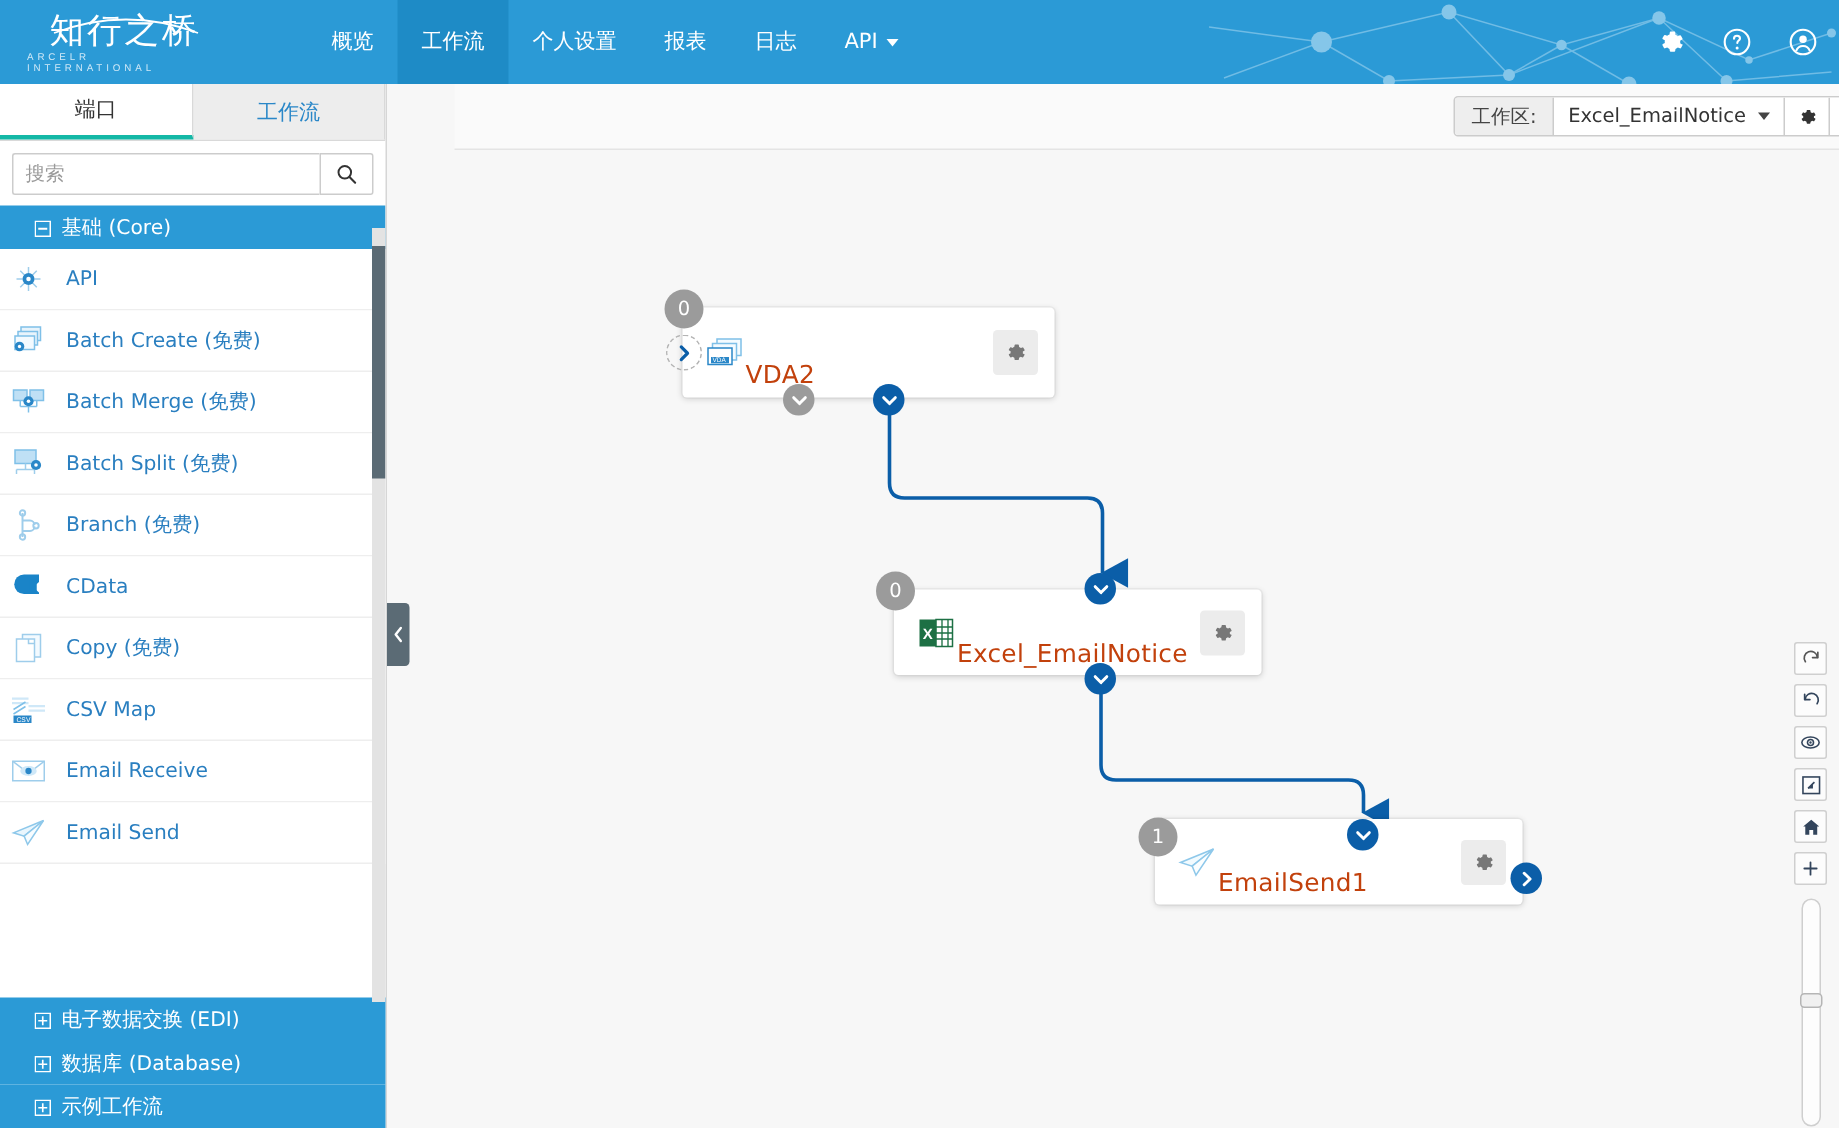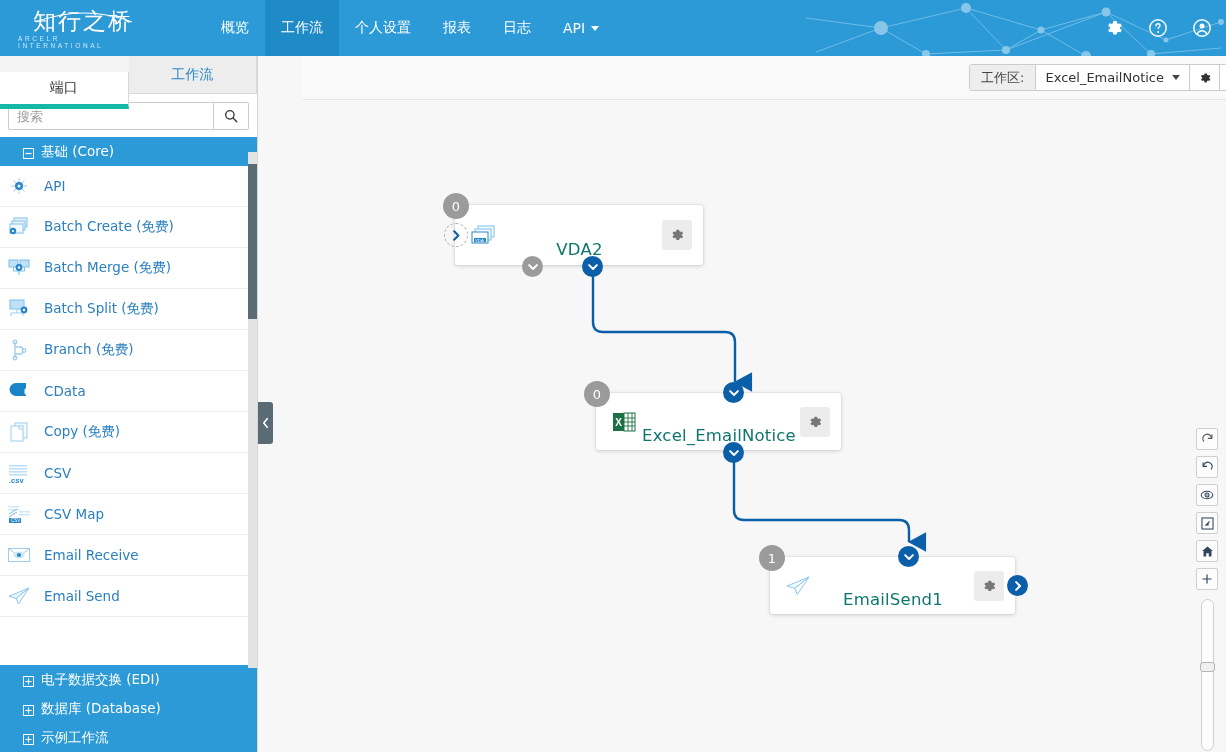--- a/index.html
+++ b/index.html
@@ -49,21 +49,21 @@
   .sidebar {
     position:absolute; left:0; top:56px; width:258px; height:696px;
     background:#fff; border-right:1px solid #d6d6d6; overflow:hidden;
   }
   .tabs { display:flex; height:38px; background:#f4f4f4; border-bottom:1px solid #d9d9d9; }
   .tab {
     flex:1; display:flex; align-items:center; justify-content:center;
     font-size:14px; cursor:pointer; color:#2a87c8; background:#ededed;
     border-right:1px solid #d9d9d9; font-family:"DejaVu Sans","Liberation Sans",sans-serif;
   }
-  .tab.active { background:#fff; color:#333; border-bottom:5px solid #14b8a6; position:relative; top:16px; }
+  .tab.active { background:#fff; color:#333; border-bottom:3px solid #14b8a6; position:relative; top:0; }
   .search-row { padding:8px 8px 7px 8px; display:flex; }
   .search-input {
     flex:1; height:28px; border:1px solid #ccc; border-right:none; padding:0 8px;
     font-size:13px; color:#555; outline:none; border-radius:2px 0 0 2px;
     font-family:"DejaVu Sans","Liberation Sans",sans-serif; background:#fff;
   }
   .search-input::placeholder { color:#9a9a9a; }
   .search-btn {
     width:36px; height:28px; border:1px solid #ccc; background:#fff; cursor:pointer;
     display:flex; align-items:center; justify-content:center; border-radius:0 2px 2px 0;
@@ -122,21 +122,21 @@
     border-radius:0 3px 3px 0; display:flex; align-items:center; justify-content:center; cursor:pointer;
   }
 
   
   .node {
     position:absolute; background:#ffffff; border-radius:3px;
     box-shadow:0 1px 4px rgba(0,0,0,.16), 0 0 0 1px rgba(0,0,0,.03);
     display:flex; align-items:center; cursor:move;
   }
   .node-title {
-    flex:1; text-align:center; font-size:16.5px; color:#0f766e; letter-spacing:.2px;
+    flex:1; text-align:left; font-size:16.5px; color:#c2410c; letter-spacing:.2px;
     font-family:"DejaVu Sans","Liberation Sans",sans-serif; user-select:none;margin-top:28px;
   }
   .node-ic { width:28px; height:28px; margin-left:14px; flex:0 0 28px; display:flex; align-items:center; justify-content:center; }
   .node-gear {
     width:30px; height:30px; margin-right:11px; background:#ececec; border-radius:3px;
     display:flex; align-items:center; justify-content:center; cursor:pointer; flex:0 0 30px;
   }
   .badge {
     position:absolute; width:26px; height:26px; border-radius:50%; background:#9b9b9b;
     color:#fff; font-size:13px; display:flex; align-items:center; justify-content:center;
@@ -352,34 +352,20 @@
               <rect x="8" y="3" width="12" height="15" fill="#f3faff" stroke="#9ecdeb"></rect>
               <rect x="4" y="6" width="12" height="15" fill="#ffffff" stroke="#9ecdeb"></rect>
               <path d="M12 6v3h4" fill="none" stroke="#9ecdeb"></path>
             </svg>
         </span>
         <span class="port-label">Copy (免费)</span>
       </div>
       <div class="port-item">
         <span class="port-ic">
           <svg width="26" height="24" viewBox="0 0 26 24">
-              <g fill="#bcdff5">
-                <rect x="3" y="4" width="18" height="1.6"></rect>
-                <rect x="3" y="7" width="18" height="1.6"></rect>
-                <rect x="3" y="10" width="18" height="1.6"></rect>
-                <rect x="3" y="13" width="18" height="1.6"></rect>
-              </g>
-              <text x="3" y="22" font-size="7.5" fill="#2a87c8" font-family="sans-serif" font-weight="bold">.csv</text>
-            </svg>
-        </span>
-        <span class="port-label">CSV</span>
-      </div>
-      <div class="port-item">
-        <span class="port-ic">
-          <svg width="26" height="24" viewBox="0 0 26 24">
               <g fill="#cfe8f8">
                 <rect x="2" y="4" width="11" height="1.5"></rect>
                 <rect x="2" y="7" width="11" height="1.5"></rect>
                 <rect x="13" y="9" width="11" height="1.5"></rect>
                 <rect x="13" y="12" width="11" height="1.5"></rect>
               </g>
               <path d="M3 12l8-5M3 15l8-5" stroke="#7fc0e8" fill="none"></path>
               <rect x="3" y="16" width="12" height="5" fill="#2a87c8"></rect>
               <text x="5" y="20.2" font-size="4.5" fill="#fff" font-family="sans-serif">CSV</text>
             </svg>
@@ -534,21 +520,21 @@
       <svg width="12" height="12" viewBox="0 0 14 14">
           <path d="M2.5 4.8L7 9.4l4.5-4.6" fill="none" stroke="#fff" stroke-width="2.3" stroke-linecap="round" stroke-linejoin="round"></path>
         </svg>
     </div>
     <div class="conn-dot conn-blue" style="left:465px; top:386px;">
       <svg width="12" height="12" viewBox="0 0 14 14">
           <path d="M2.5 4.8L7 9.4l4.5-4.6" fill="none" stroke="#fff" stroke-width="2.3" stroke-linecap="round" stroke-linejoin="round"></path>
         </svg>
     </div>
 
-    <div class="node" style="left:512px; top:501px; width:245px; height:57px;gap:20px;">
+    <div class="node" style="left:512px; top:490px; width:245px; height:57px;">
       <span class="node-ic">
         <svg width="28" height="26" viewBox="0 0 28 26">
             <path d="M25 4L3 13l7.8 2.4L25 4z" fill="#f2fbff" stroke="#8ec8ea"></path>
             <path d="M10.8 15.4L13.3 21.5 25 4z" fill="#fbfeff" stroke="#8ec8ea"></path>
           </svg>
       </span>
       <span class="node-title">EmailSend1</span>
       <span class="node-gear">
         <svg width="16" height="16" viewBox="0 0 20 20" fill="#777">
           <path d="M10 6.6a3.4 3.4 0 100 6.8 3.4 3.4 0 000-6.8zm0 5.2a1.8 1.8 0 110-3.6 1.8 1.8 0 010 3.6z"></path>

